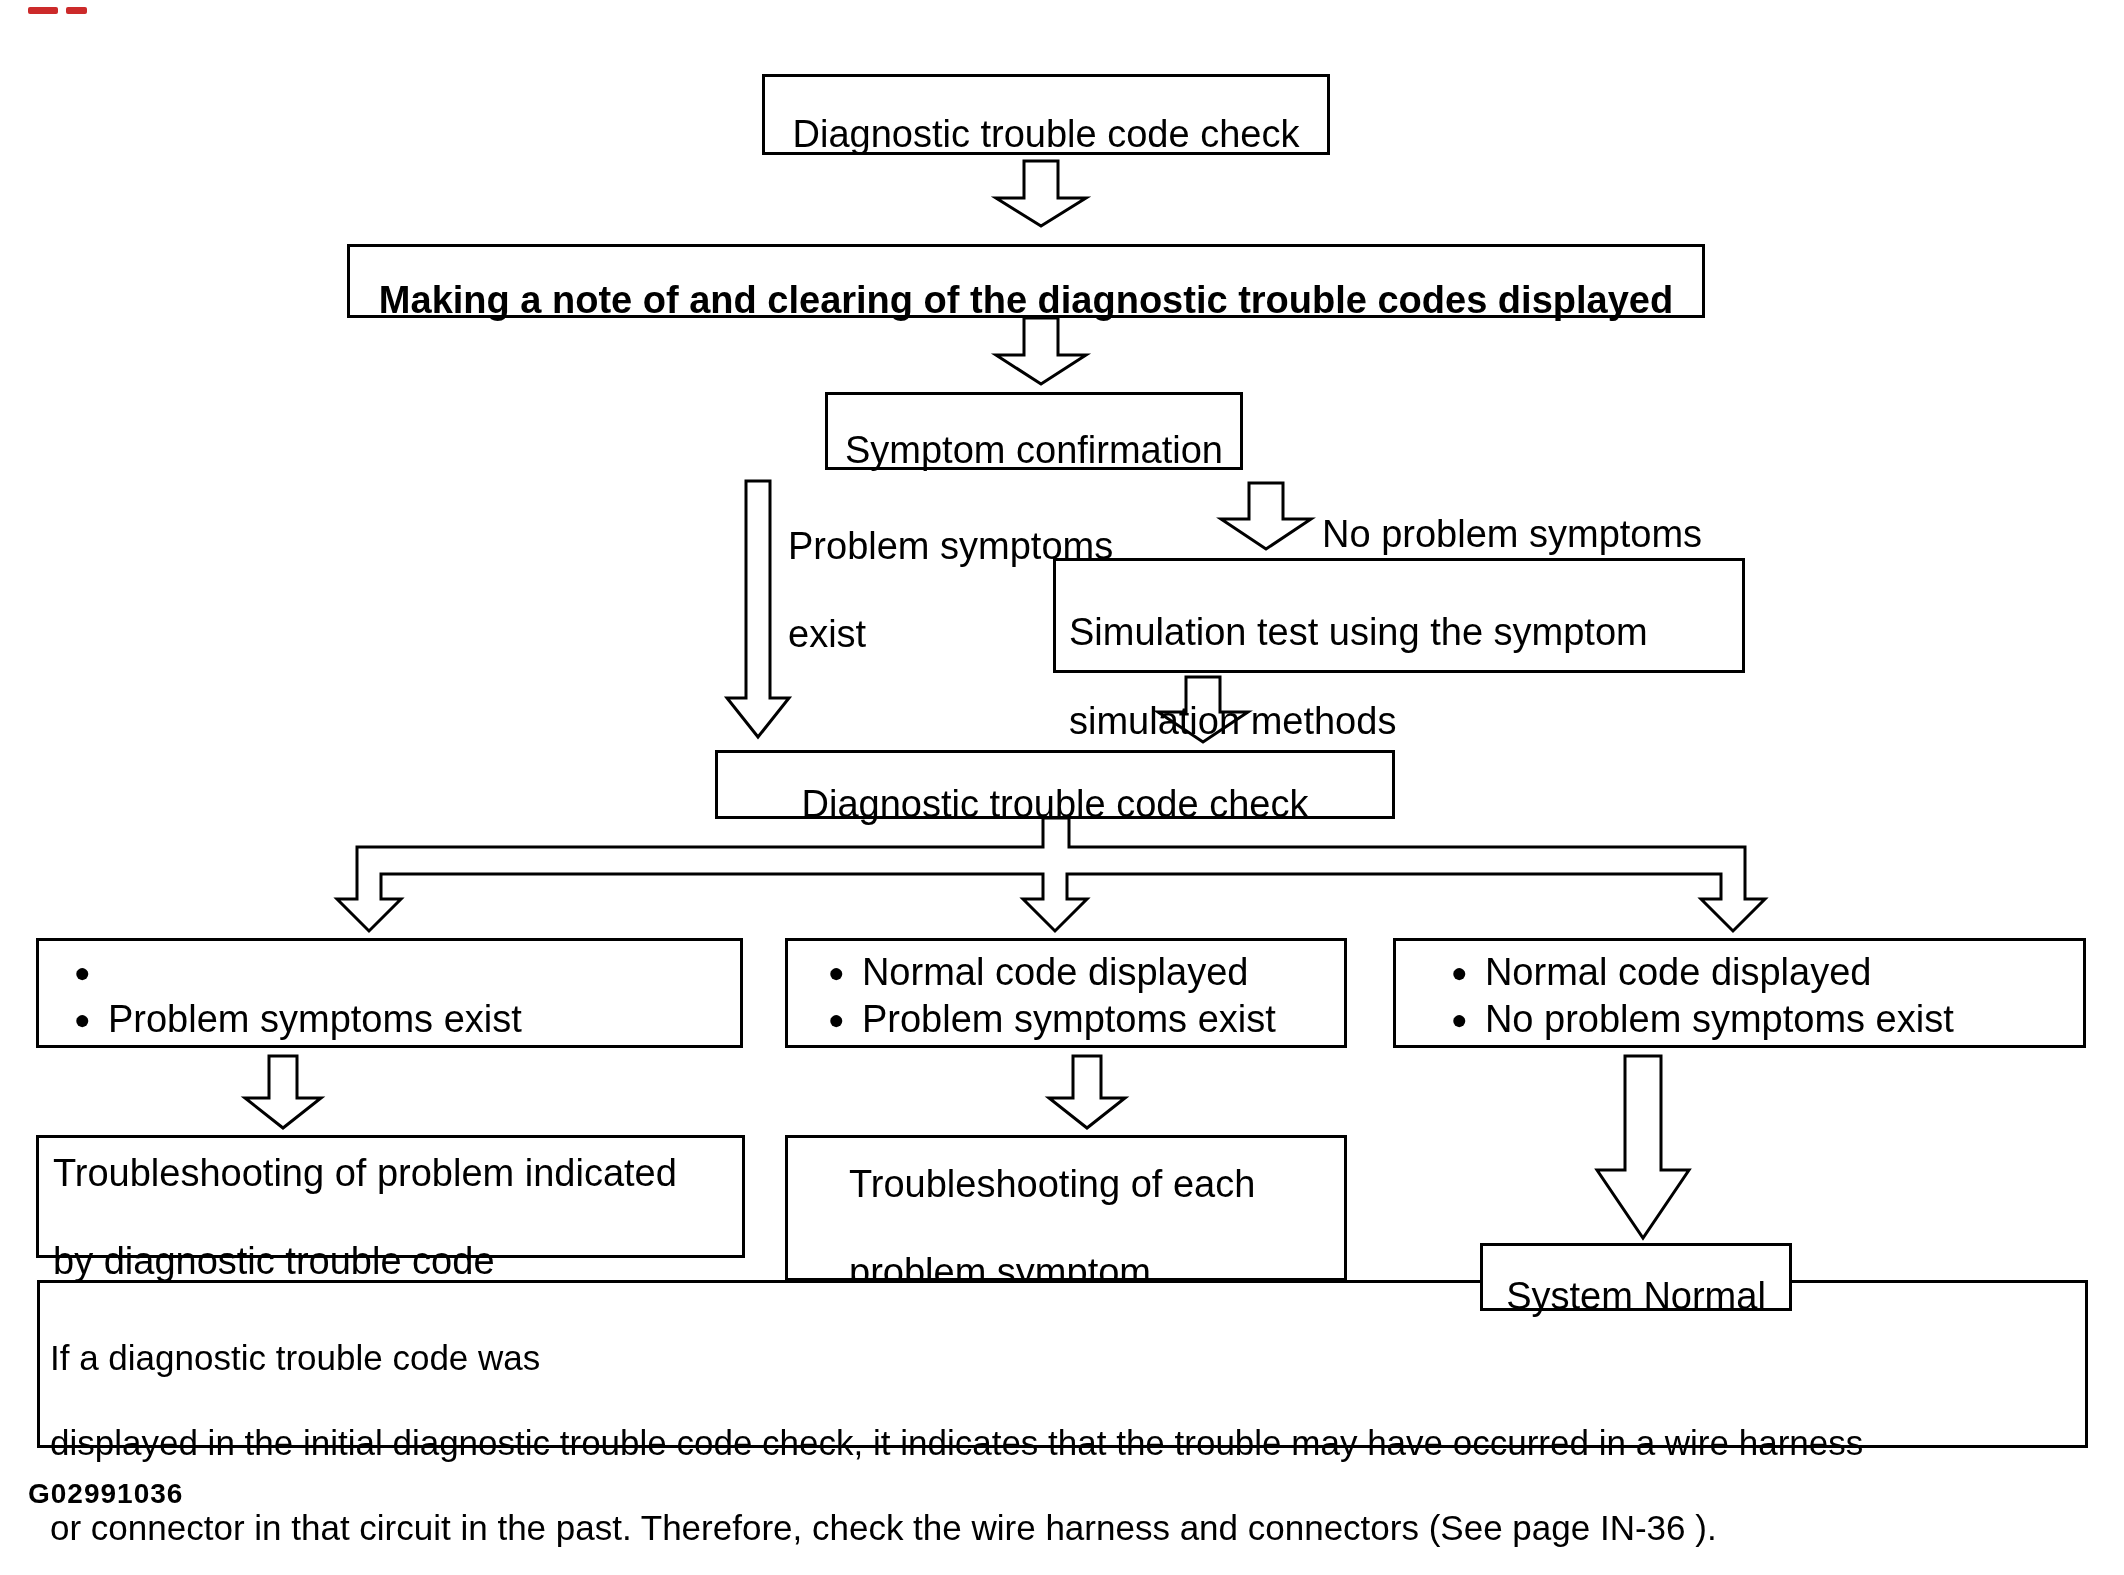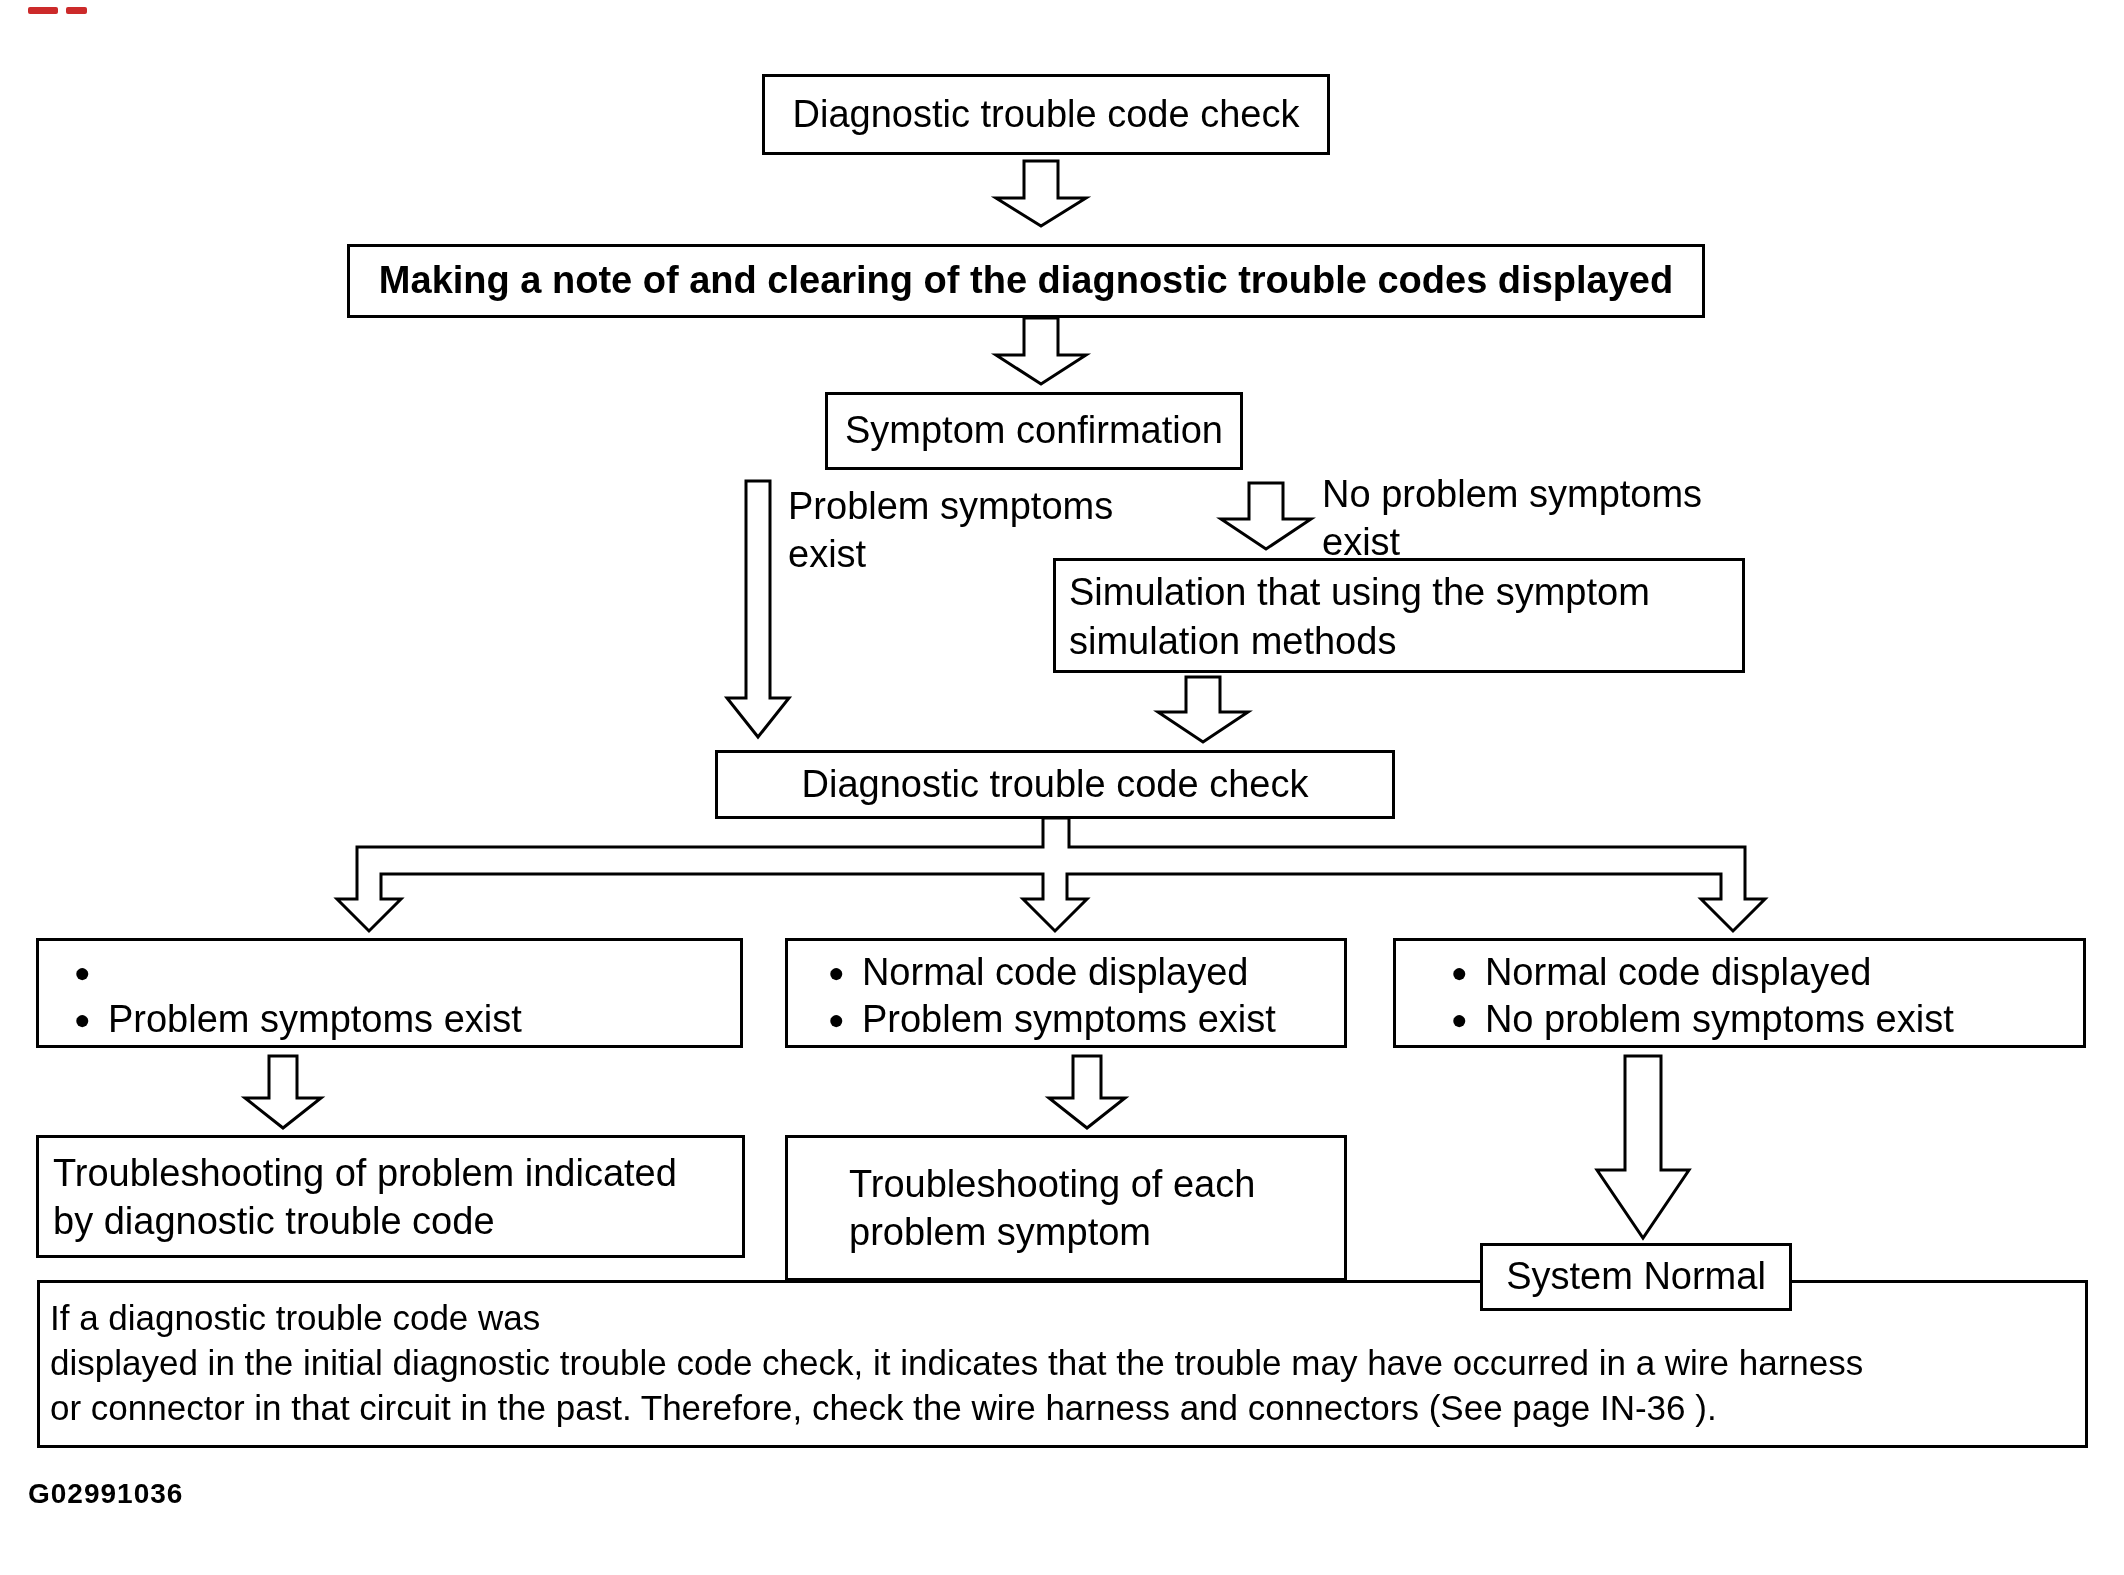--- a/index.html
+++ b/index.html
@@ -18,21 +18,21 @@
     border:3px solid #000;
     box-sizing:border-box;
     font-size:38px;
     line-height:1.2;
     z-index:2;
     display:flex;
     flex-direction:column;
     justify-content:center;
   }
   .box.center { align-items:center; text-align:center; }
-  .line { white-space:nowrap; }
+  .line { white-space:nowrap;margin-top:40px; }
   .row { display:flex; align-items:center; white-space:nowrap; height:47px; }
   .bullet { font-size:28px; margin-right:17px; line-height:1; }
   .edge-label {
     position:absolute; z-index:2;
     font-size:38px; line-height:48px; white-space:nowrap;
   }
   
   #dtc-check-top        { left:762px;  top:74px;   width:568px;  height:81px; }
   #note-and-clear       { left:347px;  top:244px;  width:1358px; height:74px;font-weight:bold; }
   #symptom-confirmation { left:825px;  top:392px;  width:418px;  height:78px; }
@@ -99,21 +99,21 @@
     <div class="line">Problem symptoms</div>
     <div class="line">exist</div>
   </div>
 
   <div class="edge-label" id="label-no-problem">
     <div class="line">No problem symptoms</div>
     <div class="line">exist</div>
   </div>
 
   <div class="box" id="simulation-test">
-    <span class="line">Simulation that using the symptom</span>
+    <span class="line">Simulation test using the symptom</span>
     <span class="line">simulation methods</span>
   </div>
 
   <div class="box center" id="dtc-check-mid">
     <span class="line">Diagnostic trouble code check</span>
   </div>
 
   <div class="box" id="case-dtc-displayed">
     <div class="row">
       <span class="bullet">●</span>

